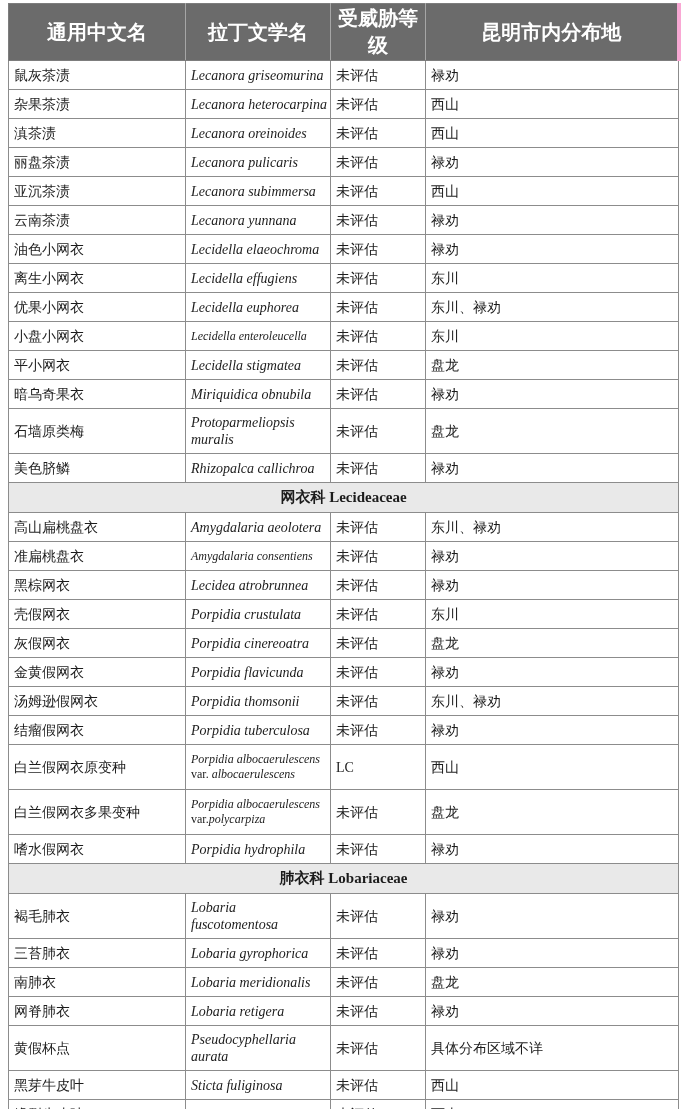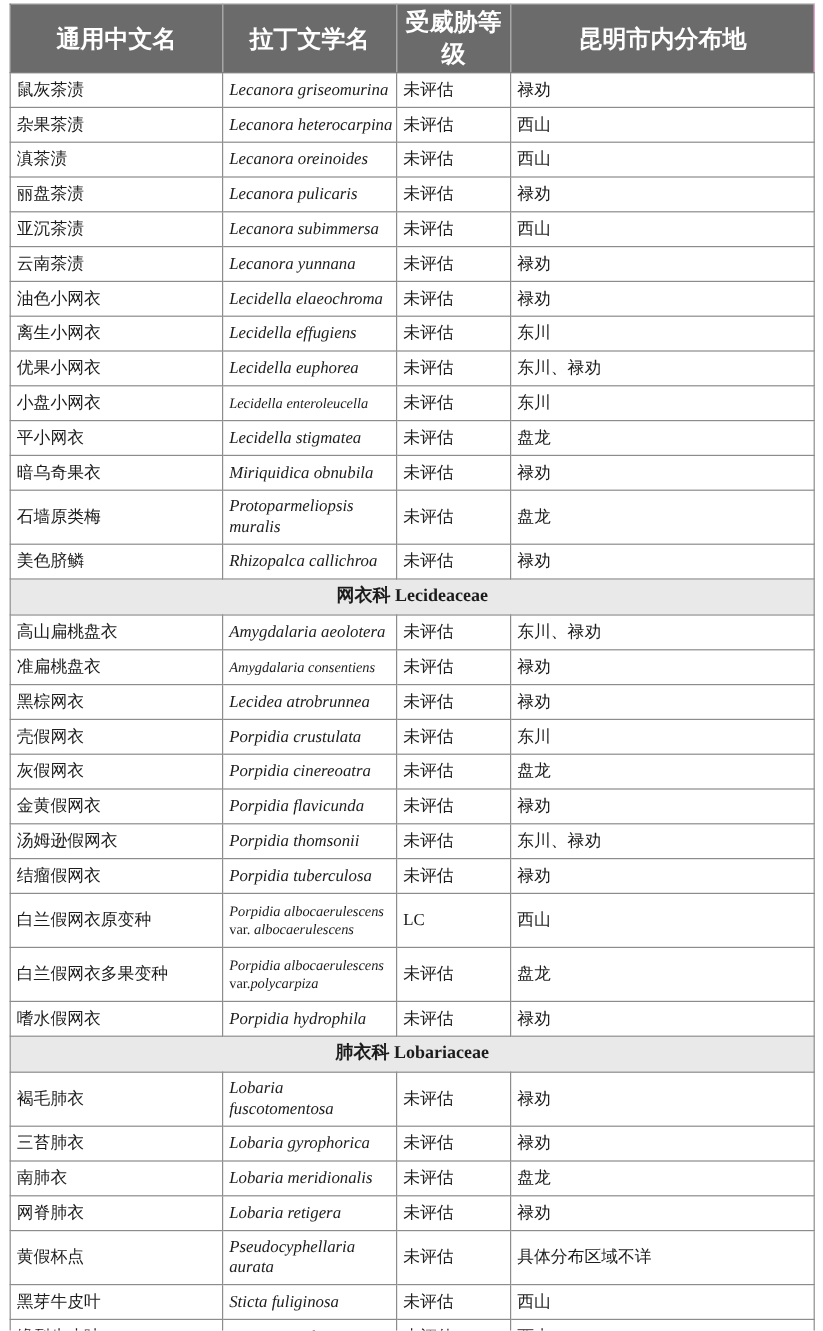--- a/index.html
+++ b/index.html
@@ -37,21 +37,21 @@
     color: #ffffff;
     font-family: "Liberation Sans", sans-serif;
     font-weight: bold;
     font-size: 20px;
     text-align: center;
     height: 29px;
     border: 1px solid #7d7d7d;
     border-right: 1px solid #a6a6a6;
     padding: 1px 2px;
   }
-  table.species-table th:last-child { border-right: 1px solid #f9a8d4; }
+  table.species-table th:last-child { border-right: 4px solid #f9a8d4; }
   tr.single td { height: 26px; }
   tr.double td { height: 42px; }
   tr.section-row td {
     height: 27px;
     background: #e9e9e9;
     text-align: center;
     font-size: 15px;
     margin-top: 38px;
   }
   tr.section-row .fam-cn { font-weight: bold; }

